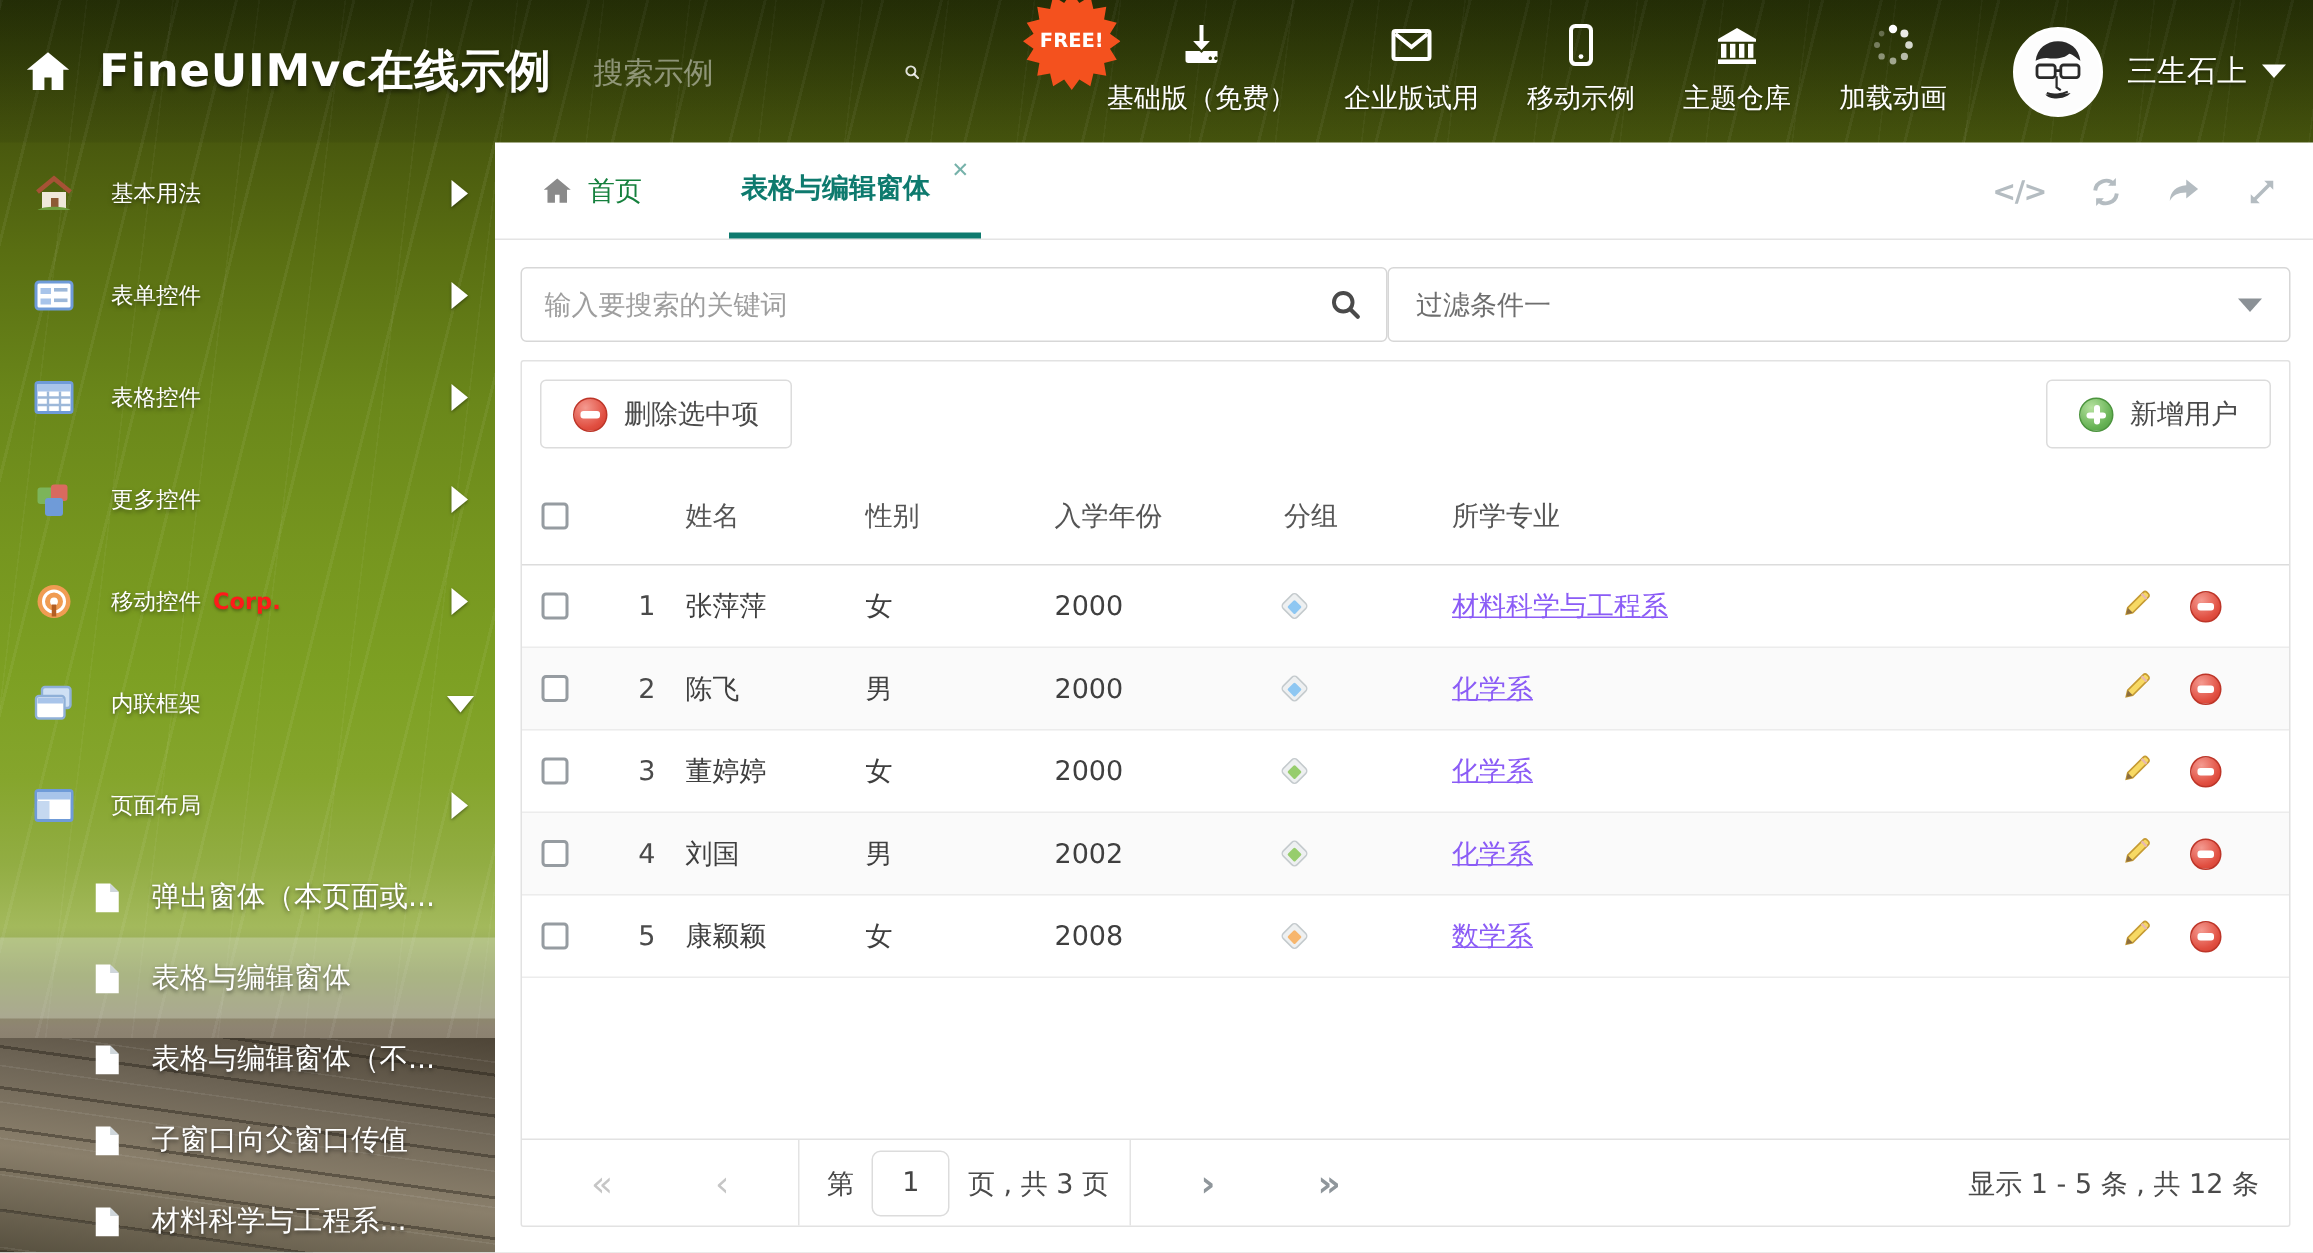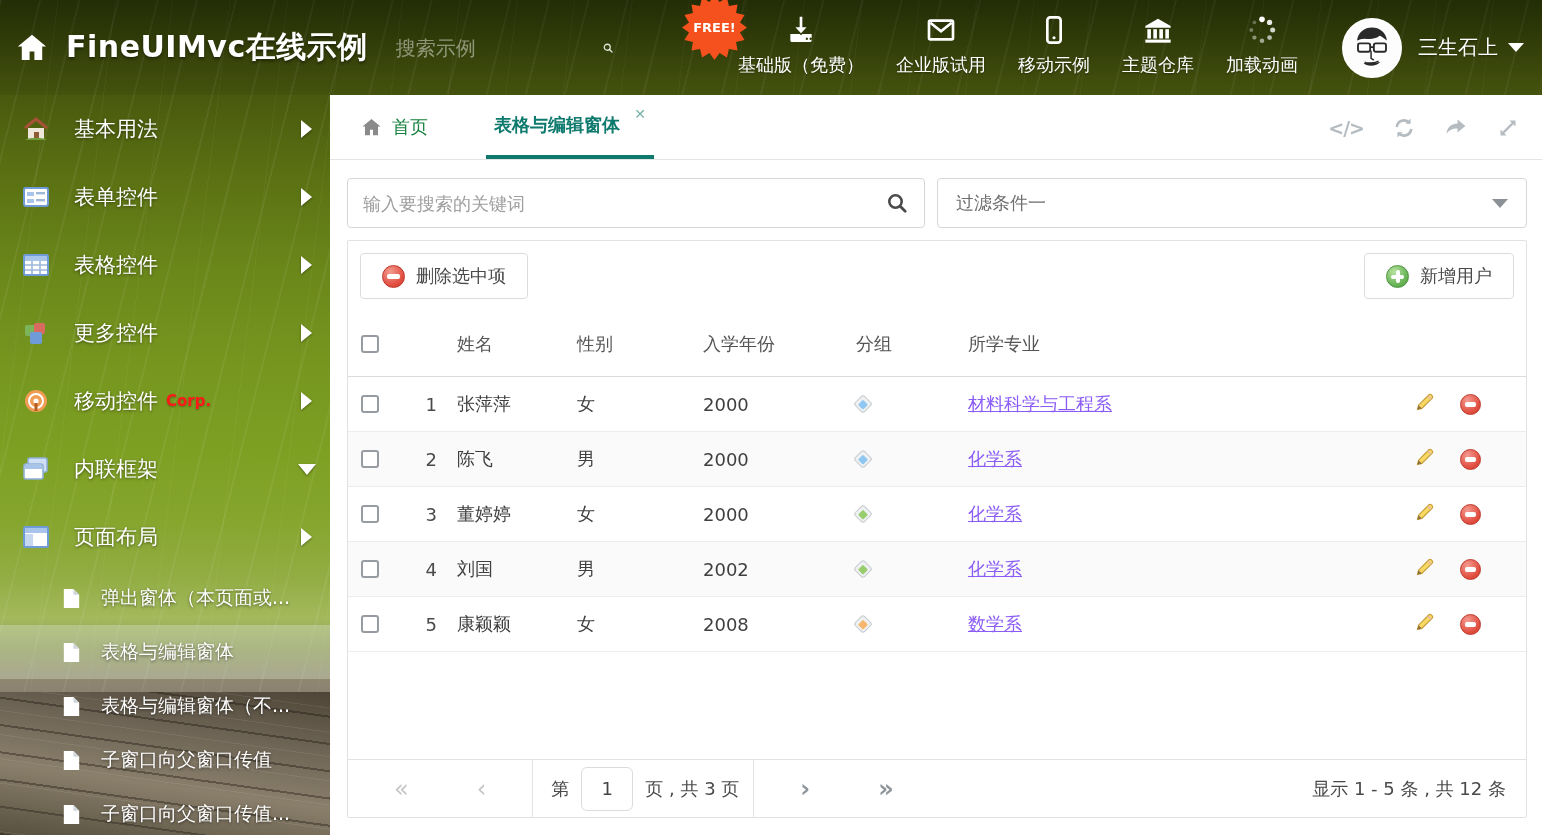--- a/index.html
+++ b/index.html
@@ -40,21 +40,21 @@
   .nav-item .nav-label { font-size:18px; white-space:nowrap; text-shadow:0 1px 2px rgba(0,0,0,0.4); }
   .userbox { position:absolute; right:18px; top:0; height:95px; display:flex; align-items:center; }
   .avatar { width:60px; height:60px; border-radius:50%; background:#fdfdfd; border:2px solid #fff; overflow:hidden; flex:none; }
   .user-name { margin-left:16px; font-size:20px; text-shadow:0 1px 2px rgba(0,0,0,0.4); }
   .caret-down { width:0; height:0; border-left:8px solid transparent; border-right:8px solid transparent; border-top:9px solid #fff; margin-left:10px; }
 
   
   .sidebar { position:absolute; left:0; top:95px; width:330px; bottom:0; color:#fff; z-index:4; }
   .side-item { height:68px; display:flex; align-items:center; padding-left:22px; position:relative; cursor:pointer; }
   .side-item svg { width:28px; height:28px; flex:none; margin-right:24px; }
-  .side-label { font-size:21px; text-shadow:0 1px 3px rgba(0,0,0,0.5); white-space:nowrap; }
+  .side-label { font-size:15px; text-shadow:0 1px 3px rgba(0,0,0,0.5); white-space:nowrap; }
   .side-badge { color:#ff1a1a; font-size:15px; margin-left:8px; font-weight:bold; text-shadow:0 1px 2px rgba(0,0,0,0.3); }
   .arr-right { position:absolute; right:18px; width:0; height:0; border-top:9px solid transparent; border-bottom:9px solid transparent; border-left:11px solid #fff; filter:drop-shadow(0 1px 1px rgba(0,0,0,0.4)); }
   .arr-down  { position:absolute; right:14px; width:0; height:0; border-left:9px solid transparent; border-right:9px solid transparent; border-top:11px solid #fff; filter:drop-shadow(0 1px 1px rgba(0,0,0,0.4)); }
   .side-child { height:54px; display:flex; align-items:center; padding-left:60px; position:relative; cursor:pointer; }
   .side-child svg { width:23px; height:23px; flex:none; margin-right:18px; }
   .child-label { font-size:19px; text-shadow:0 1px 3px rgba(0,0,0,0.55); white-space:nowrap; }
   .side-child.selected { background:rgba(225,232,214,0.34); }
 
   
   .content { position:absolute; left:330px; top:95px; width:1212px; bottom:0; background:#fff; z-index:6; }
@@ -62,21 +62,21 @@
   .tab-home { margin-left:30px; display:flex; align-items:center; gap:9px; color:#15803d; font-size:18px; cursor:pointer; }
   .tab-home svg { width:23px; height:23px; }
   .tab-active { margin-left:58px; display:flex; align-items:center; color:#0e7a6e; font-weight:bold; font-size:18px;
     border-bottom:4px solid #0e7a6e; padding:0 34px 0 8px; position:relative; cursor:pointer; }
   .tab-close { position:absolute; top:12px; right:8px; color:#76b2aa; font-size:14px; font-weight:bold; line-height:1; cursor:pointer; }
   .tab-tools { position:absolute; right:22px; top:0; height:65px; display:flex; align-items:center; gap:28px; }
   .tool { color:#b4bcc1; cursor:pointer; display:flex; align-items:center; }
   .tool svg { width:24px; height:24px; }
   .icon-code { font-size:19px; font-weight:bold; letter-spacing:-1px; }
 
-  .filters { margin:18px 15px 0 17px; display:flex; gap:12px; }
+  .filters { margin:18px 15px 0 17px; display:flex; }
   .search-box { flex:0 0 578px; height:50px; border:1px solid #d7d7d7; border-radius:4px; display:flex; align-items:center; padding:0 15px; background:#fff; }
   .search-box input { border:none; outline:none; flex:1; font-size:18px; color:#555; font-family:inherit; }
   .search-box input::placeholder { color:#9e9e9e; }
   .search-box svg { width:24px; height:24px; flex:none; }
   .filter-box { flex:1; height:50px; border:1px solid #d7d7d7; border-radius:4px; display:flex; align-items:center; padding:0 18px; font-size:18px; color:#6e6e6e; cursor:pointer; background:#fff; }
   .filter-caret { margin-left:auto; width:0; height:0; border-left:8px solid transparent; border-right:8px solid transparent; border-top:9px solid #8b9196; }
 
   .panel { margin:12px 15px 0 17px; height:578px; border:1px solid #e2e2e2; border-radius:2px; position:relative; background:#fff; }
   .panel-toolbar { height:70px; display:flex; align-items:center; padding:0 12px; }
   .btn { height:46px; border:1px solid #dcdcdc; border-radius:4px; background:#fff; display:inline-flex; align-items:center; gap:11px; padding:0 21px; font-size:18px; color:#4a4a4a; cursor:pointer; }
@@ -303,21 +303,21 @@
           <path d="M4 2h10l6 6v14H4z" fill="#fff"></path>
           <path d="M14 2v6h6" fill="#cfd6da"></path>
         </svg>
       <span class="child-label">子窗口向父窗口传值</span>
     </div>
     <div class="side-child">
       <svg viewBox="0 0 24 24">
           <path d="M4 2h10l6 6v14H4z" fill="#fff"></path>
           <path d="M14 2v6h6" fill="#cfd6da"></path>
         </svg>
-      <span class="child-label">子窗口向父窗口传值...</span>
+      <span class="child-label">材料科学与工程系...</span>
     </div>
   </aside>
 
   <main class="content">
 
     <div class="tabbar">
       <div class="tab-home">
         <svg viewBox="0 0 24 24">
             <path fill="#8a8a8a" d="M12 3.2 2.6 11h2.6v9h5.2v-5.6h3.2V20h5.2v-9h2.6z"></path>
           </svg>

